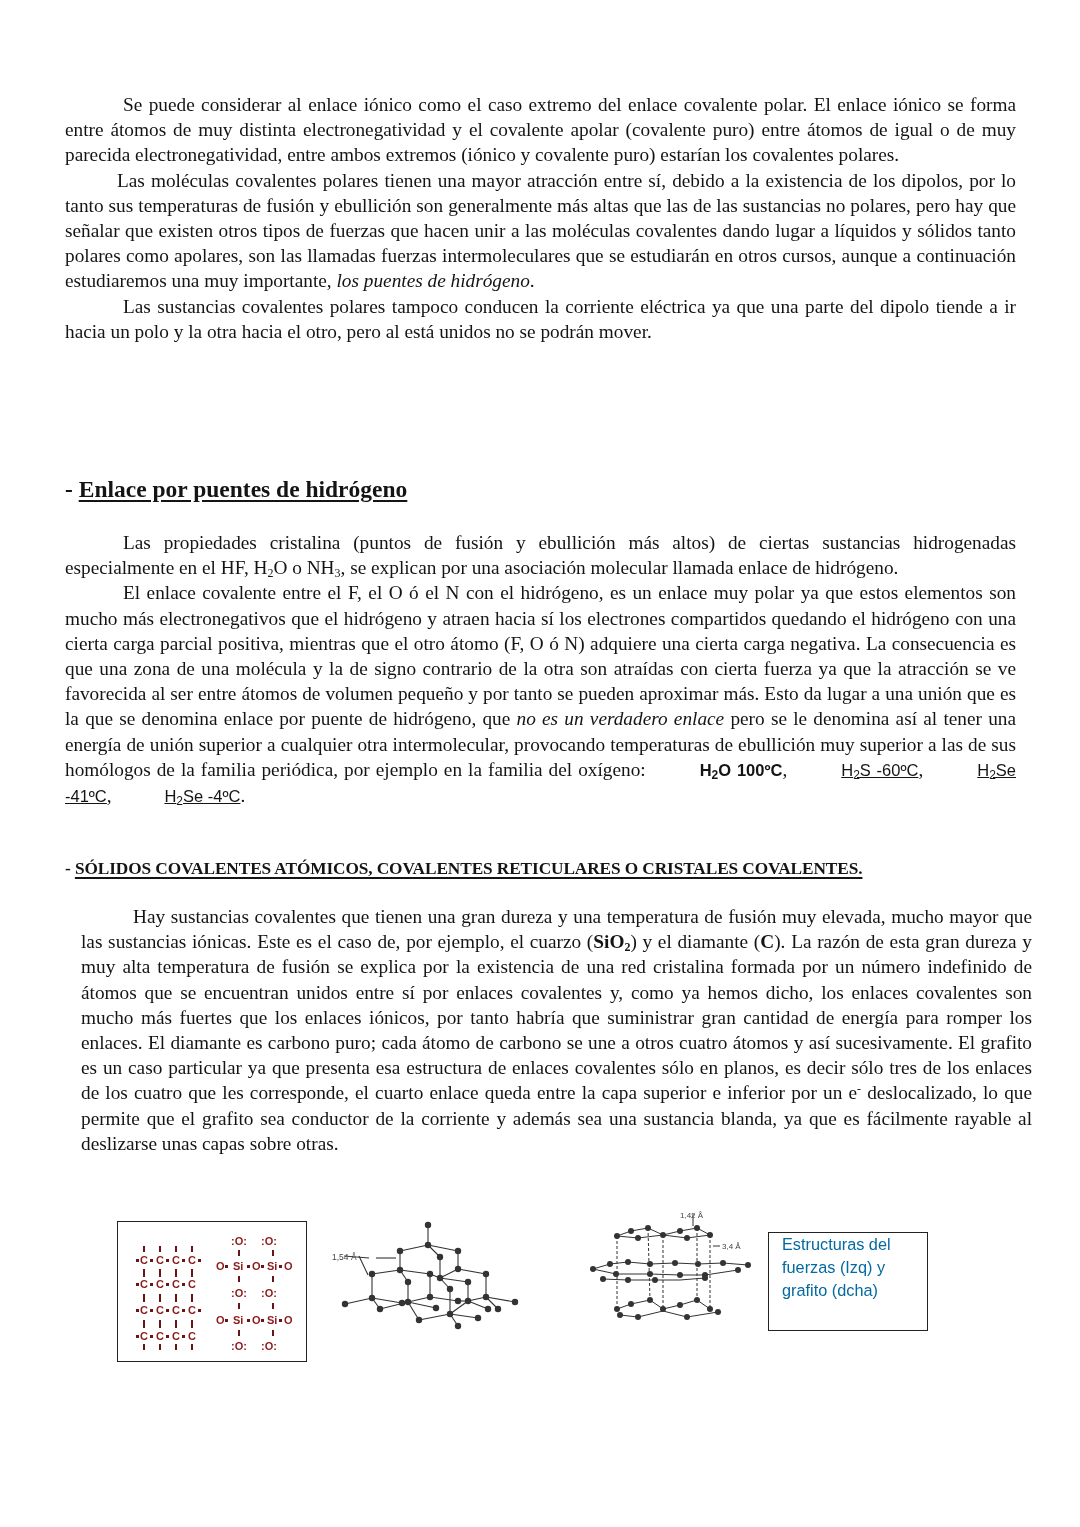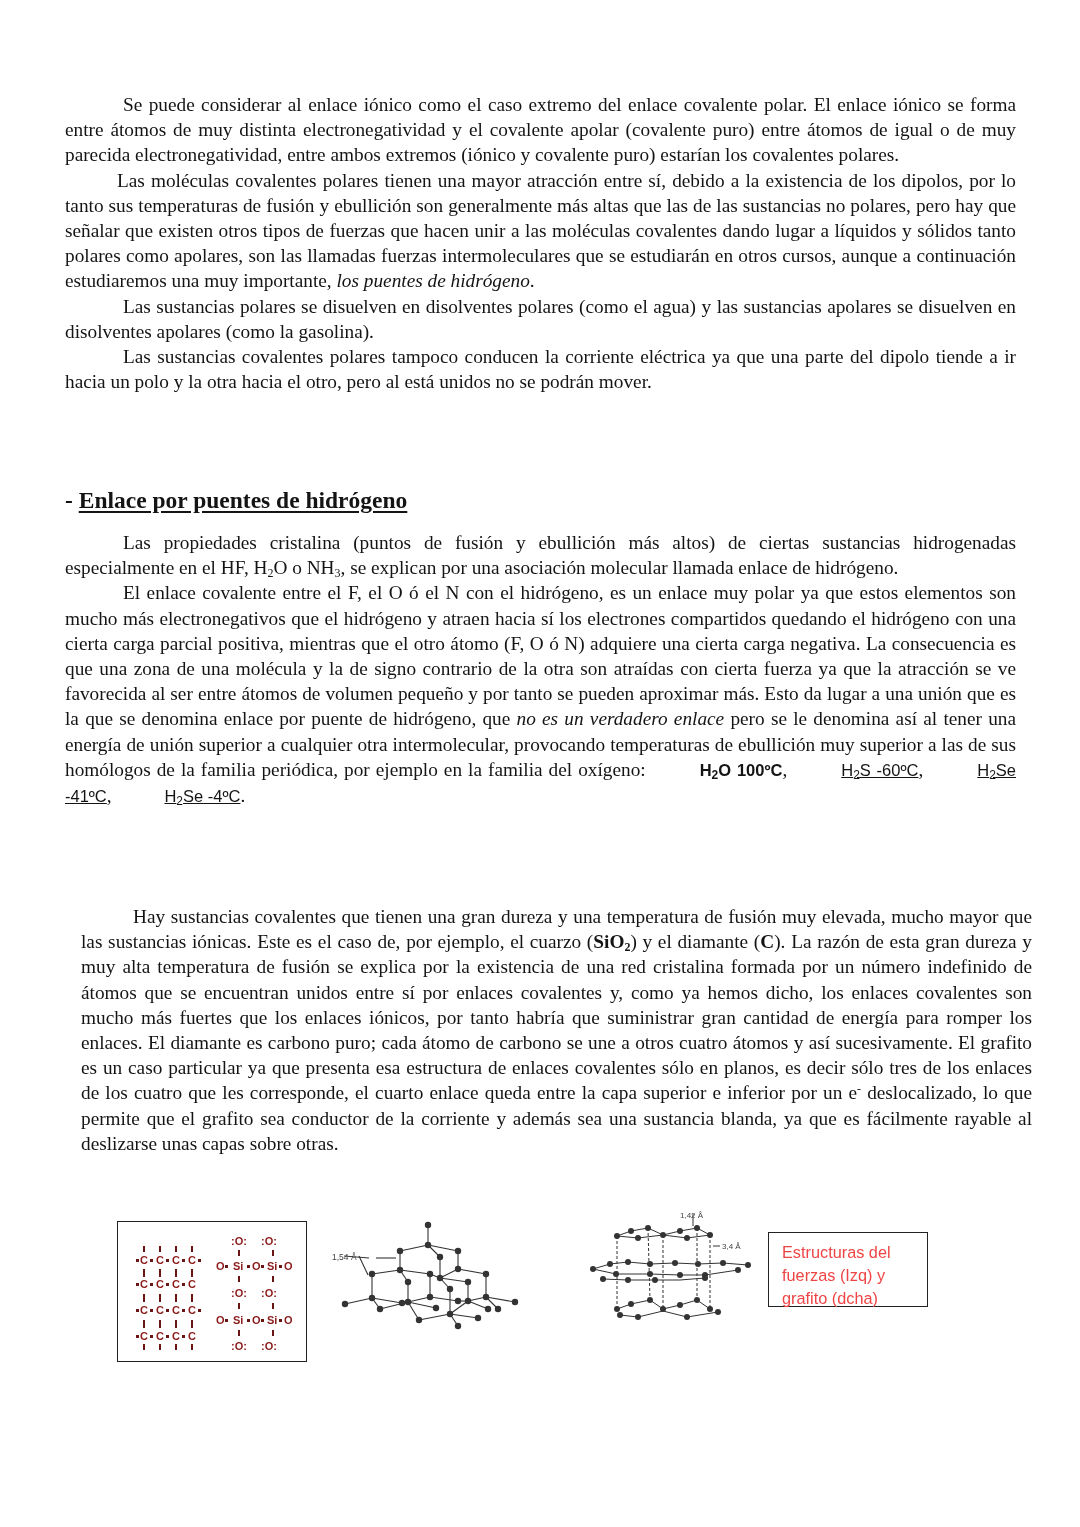--- a/index.html
+++ b/index.html
@@ -5,47 +5,47 @@
   html, body { margin:0; padding:0; background:#ffffff; }
   body { width:1080px; height:1527px; position:relative; overflow:hidden; color:#141414; }
   .page { position:absolute; left:8px; top:0; width:1080px; height:1527px; }
   .txt { position:absolute; left:57px; width:951px; font-family:"Liberation Serif", serif; font-size:19.3px; line-height:25.2px; text-align:justify; }
   .p { margin:0; text-indent:58px; }
   .p.ind2 { text-indent:52px; }
   .i { font-style:italic;margin-top:44px; }
   .b { font-weight:bold; }
   sub { font-size:12px; line-height:0; vertical-align:-3px; }
   sup { font-size:12px; line-height:0; vertical-align:6px; }
-  .h1 { position:absolute; left:57px; top:476px; font-family:"Liberation Serif", serif; font-size:23.5px; font-weight:bold;margin-top:11px; }
+  .h1 { position:absolute; left:57px; top:476px; font-family:"Liberation Serif", serif; font-size:23.5px; font-weight:bold; }
   .h1 .u, .h2 .u { text-decoration:underline; text-decoration-thickness:2px; text-underline-offset:3px; }
   .h2 { position:absolute; left:57px; top:859px; font-family:"Liberation Serif", serif; font-size:17.3px; font-weight:bold; letter-spacing:-0.1px; }
   .sans { font-family:"Liberation Sans", sans-serif; font-size:16.5px;margin-left:48px; }
   .ul { text-decoration:underline; }
   .fig { position:absolute; }
-  .caption-box { position:absolute; left:760px; top:1232px; width:160px; height:75px; border:1.5px solid #222; box-sizing:border-box; padding:8px 0 0 13px; font-family:"Liberation Sans", sans-serif; font-size:16.3px; line-height:23px; color:#ef4444; }
+  .caption-box { position:absolute; left:760px; top:1232px; width:160px; height:99px; border:1.5px solid #222; box-sizing:border-box; padding:0 0 0 13px; font-family:"Liberation Sans", sans-serif; font-size:16.3px; line-height:23px; color:#0369a1; }
 </style>
 </head>
 <body>
 
 <div class="page">
 
   <div class="txt" style="top:92px;">
     <p class="p">Se puede considerar al enlace iónico como el caso extremo del enlace covalente polar. El enlace iónico se forma entre átomos de muy distinta electronegatividad y el covalente apolar (covalente puro) entre átomos de igual o de muy parecida electronegatividad, entre ambos extremos (iónico y covalente puro) estarían los covalentes polares.</p>
     <p class="p ind2" style="text-indent:52px;"><span>Las moléculas covalentes polares tienen una mayor atracción entre sí, debido a la existencia de los dipolos, por lo tanto sus temperaturas de fusión y ebullición son generalmente más altas que las de las sustancias no polares, pero hay que señalar que existen otros tipos de fuerzas que hacen unir a las moléculas covalentes dando lugar a líquidos y sólidos tanto polares como apolares, son las llamadas fuerzas intermoleculares que se estudiarán en otros cursos, aunque a continuación estudiaremos una muy importante,</span> <span class="i">los puentes de hidrógeno</span><span>.</span></p>
-    <p class="p">Las sustancias polares se disuelven en disolventes polares (como el agua) y las sustancias apolares se disuelven en disolventes apolares (como la gasolina).</p>
     <p class="p">Las sustancias covalentes polares tampoco conducen la corriente eléctrica ya que una parte  del dipolo tiende a ir hacia un polo y la otra hacia el otro, pero al está unidos no se podrán mover.</p>
   </div>
 
   <div class="h1"><span>- </span><span class="u">Enlace por puentes de hidrógeno</span></div>
 
   <div class="txt" style="top:530px;">
     <p class="p"><span>Las propiedades cristalina (puntos de fusión y ebullición más altos) de ciertas sustancias hidrogenadas especialmente en el HF, H</span><sub>2</sub><span>O o NH</span><sub>3</sub><span>, se explican por una asociación molecular llamada enlace de hidrógeno.</span></p>
     <p class="p"><span>El enlace covalente entre el F, el O ó el N con el hidrógeno, es un enlace muy  polar ya que estos elementos son mucho más electronegativos que el hidrógeno y atraen hacia sí los electrones compartidos quedando el hidrógeno con una cierta carga parcial positiva, mientras que el otro átomo (F, O ó N) adquiere una cierta carga negativa. La consecuencia es que una zona de una molécula y la de signo contrario de la otra son atraídas  con cierta fuerza ya que la atracción se ve favorecida al ser entre átomos de volumen pequeño y por tanto se pueden aproximar más. Esto da lugar a una unión que es la que se denomina enlace por puente de hidrógeno, que </span><span class="i">no es un verdadero enlace</span><span> pero se le denomina así al tener una energía de unión  superior a cualquier otra intermolecular, provocando temperaturas de ebullición muy superior a las de sus homólogos de la familia periódica, por ejemplo en la familia del oxígeno: </span><span class="sans b"><span>H</span><sub>2</sub><span>O  100ºC</span></span><span>, </span> <span class="sans ul"><span>H</span><sub>2</sub><span>S  -60ºC</span></span><span>, </span> <span class="sans ul"><span>H</span><sub>2</sub><span>Se -41ºC</span></span><span>, </span> <span class="sans ul"><span>H</span><sub>2</sub><span>Se -4ºC</span></span><span>.</span></p>
   </div>
 
+  <div class="h2"><span>-  </span><span class="u">SÓLIDOS COVALENTES ATÓMICOS, COVALENTES RETICULARES O CRISTALES COVALENTES.</span></div>
 
   <div class="txt" style="top:904px;margin-left:16px;">
     <p class="p ind2" style="text-indent:52px;"><span>Hay sustancias covalentes que tienen una gran dureza y una temperatura de fusión muy elevada, mucho mayor que las sustancias iónicas. Este es el caso de, por ejemplo, el cuarzo (</span><span class="b"><span>SiO</span><sub>2</sub></span><span>) y el diamante (</span><span class="b">C</span><span>). La razón de esta gran dureza  y muy alta temperatura de fusión se explica por la existencia de una red cristalina formada por un número indefinido de átomos que se encuentran unidos entre sí por enlaces covalentes y, como  ya hemos dicho, los enlaces covalentes son mucho más fuertes que los enlaces iónicos, por tanto habría que suministrar gran cantidad de energía para romper los enlaces. El diamante es carbono puro; cada átomo de carbono se une a otros cuatro átomos y así sucesivamente. El grafito es un caso particular ya que presenta esa estructura de enlaces covalentes sólo en planos, es decir sólo tres de los enlaces de los cuatro que les corresponde, el cuarto enlace queda entre la capa superior e inferior por un e</span><sup>-</sup><span> deslocalizado,  lo que permite que el grafito sea conductor de la corriente y además sea una sustancia blanda, ya que es fácilmente rayable al deslizarse unas capas sobre otras.</span></p>
   </div>
 
   <div class="fig" style="left:109px; top:1221px; width:190px; height:141px; border:1.5px solid #222; box-sizing:border-box;">
     <svg width="187" height="138" viewBox="0 0 187 138">
       <g font-family="Liberation Sans, sans-serif" font-size="11" fill="#8b1a1a" font-weight="bold">
 
         <g id="cgrid">

